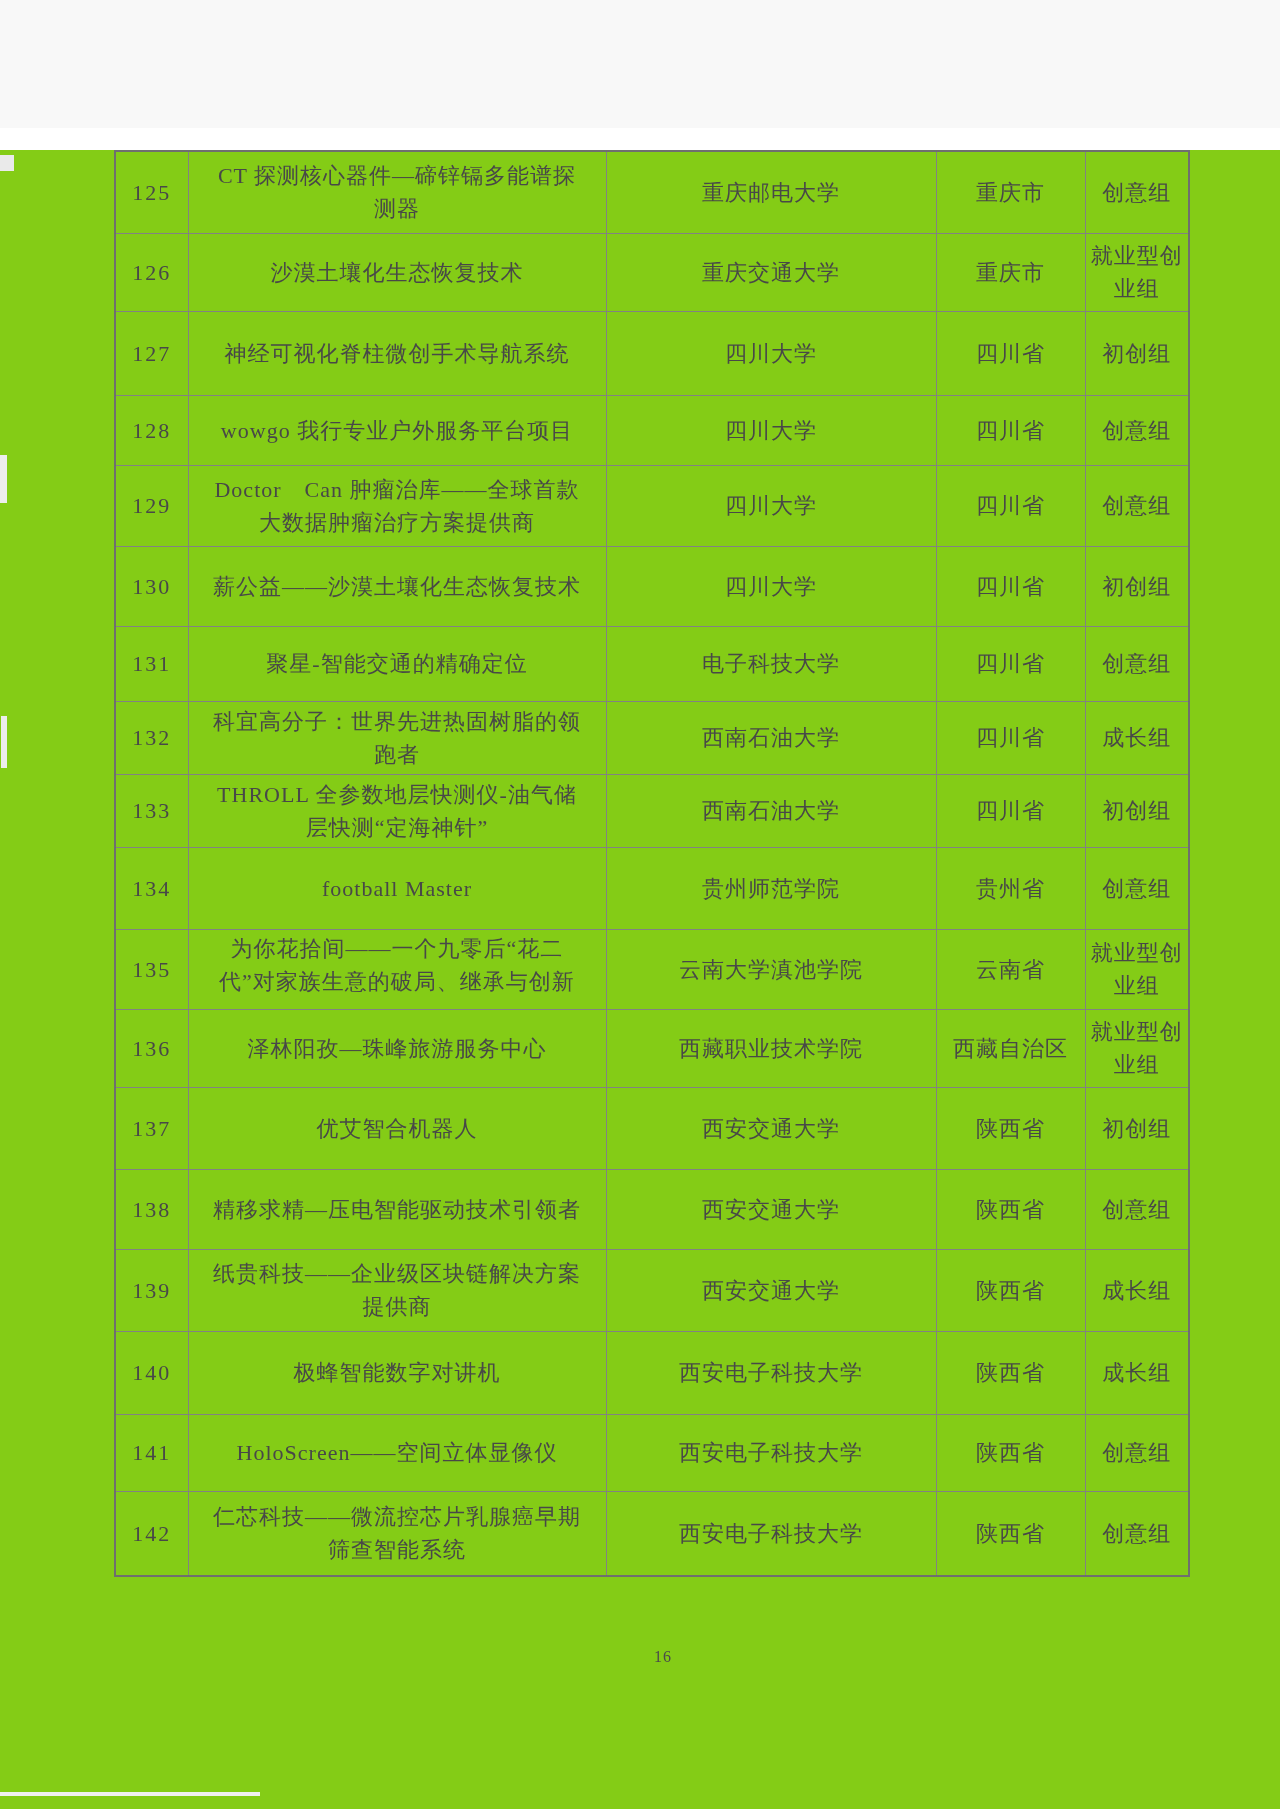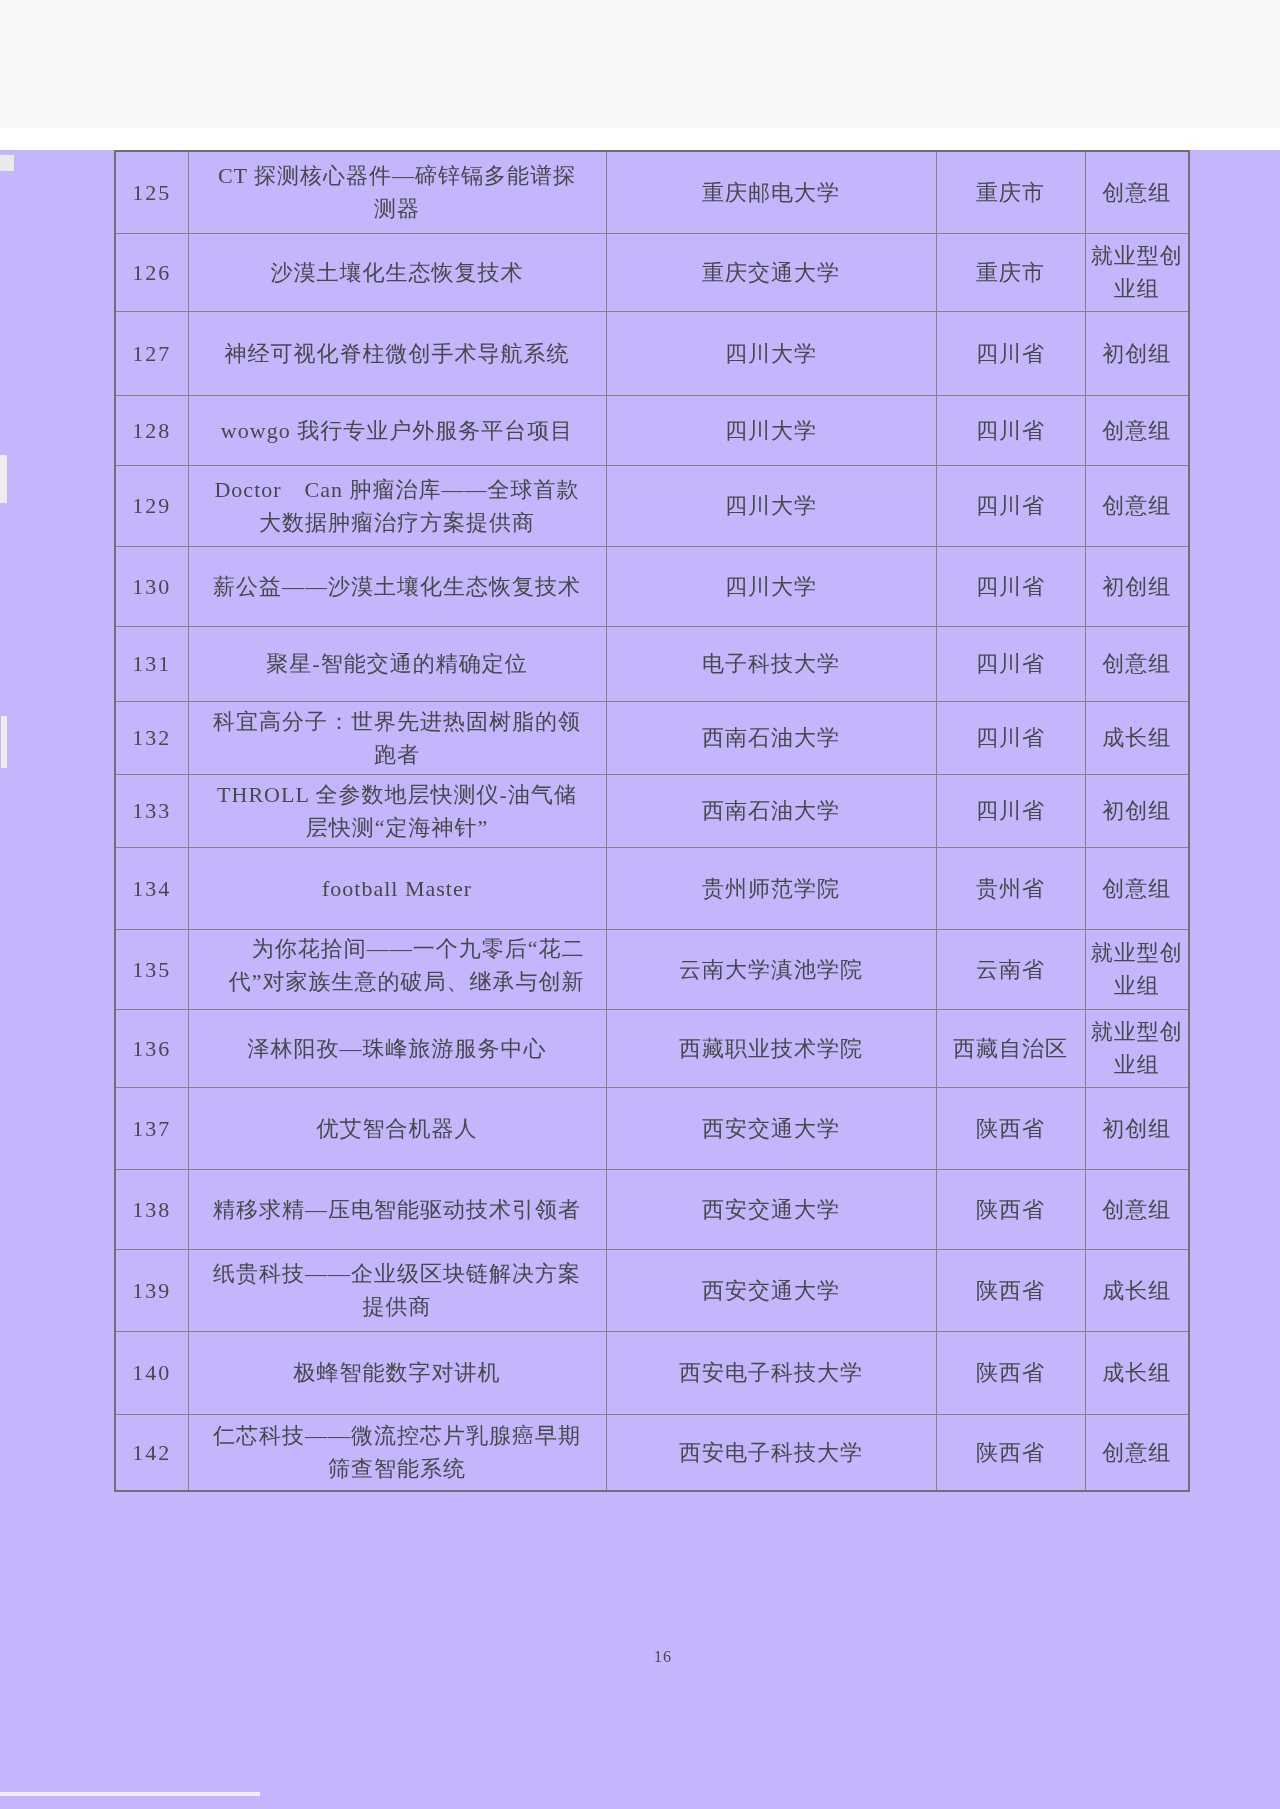--- a/index.html
+++ b/index.html
@@ -8,21 +8,21 @@
     width: 1280px;
     height: 1809px;
     background: #fdfdfd;
     overflow: hidden;
     font-family: "Liberation Serif", "DejaVu Serif", serif;
   }
   .page {
     position: relative;
     width: 1280px;
     height: 1809px;
-    background: #c4b5fd;
+    background: #84cc16;
   }
   
   .scan-band-top {
     position: absolute;
     left: 0; top: 0;
     width: 1280px; height: 142px;
     background: #f8f8f8;
   }
   .scan-strip-white {
     position: absolute;
@@ -101,21 +101,21 @@
   tr:nth-child(11) { height: 80px; margin-left: 8px; }
   tr:nth-child(12) { height: 78px; margin-left: 44px; }
   tr:nth-child(13) { height: 82px; }
   tr:nth-child(14) { height: 80px; }
   tr:nth-child(15) { height: 82px; margin-top: 8px; }
   tr:nth-child(16) { height: 83px; }
   tr:nth-child(17) { height: 77px; }
   tr:nth-child(18) { height: 85px; }
 
   
-  tr:nth-child(11) td.col-proj { vertical-align: top; text-align: right; }
+  tr:nth-child(11) td.col-proj { vertical-align: top; }
   tr:nth-child(11) td.col-proj .cell-inner {
     height: 72px;
     overflow: hidden;
     padding-top: 2px;
   }
 
   .page-number {
     position: absolute;
     left: 633px;
     top: 1648px;
@@ -414,20 +414,37 @@
           </td>
           <td class="col-prov">
             <div class="cell-inner">陕西省</div>
           </td>
           <td class="col-group">
             <div class="cell-inner">成长组</div>
           </td>
         </tr>
         <tr>
           <td class="col-num">
+            <div class="cell-inner">141</div>
+          </td>
+          <td class="col-proj">
+            <div class="cell-inner">HoloScreen——空间立体显像仪</div>
+          </td>
+          <td class="col-univ">
+            <div class="cell-inner">西安电子科技大学</div>
+          </td>
+          <td class="col-prov">
+            <div class="cell-inner">陕西省</div>
+          </td>
+          <td class="col-group">
+            <div class="cell-inner">创意组</div>
+          </td>
+        </tr>
+        <tr>
+          <td class="col-num">
             <div class="cell-inner">142</div>
           </td>
           <td class="col-proj">
             <div class="cell-inner">仁芯科技——微流控芯片乳腺癌早期筛查智能系统</div>
           </td>
           <td class="col-univ">
             <div class="cell-inner">西安电子科技大学</div>
           </td>
           <td class="col-prov">
             <div class="cell-inner">陕西省</div>

